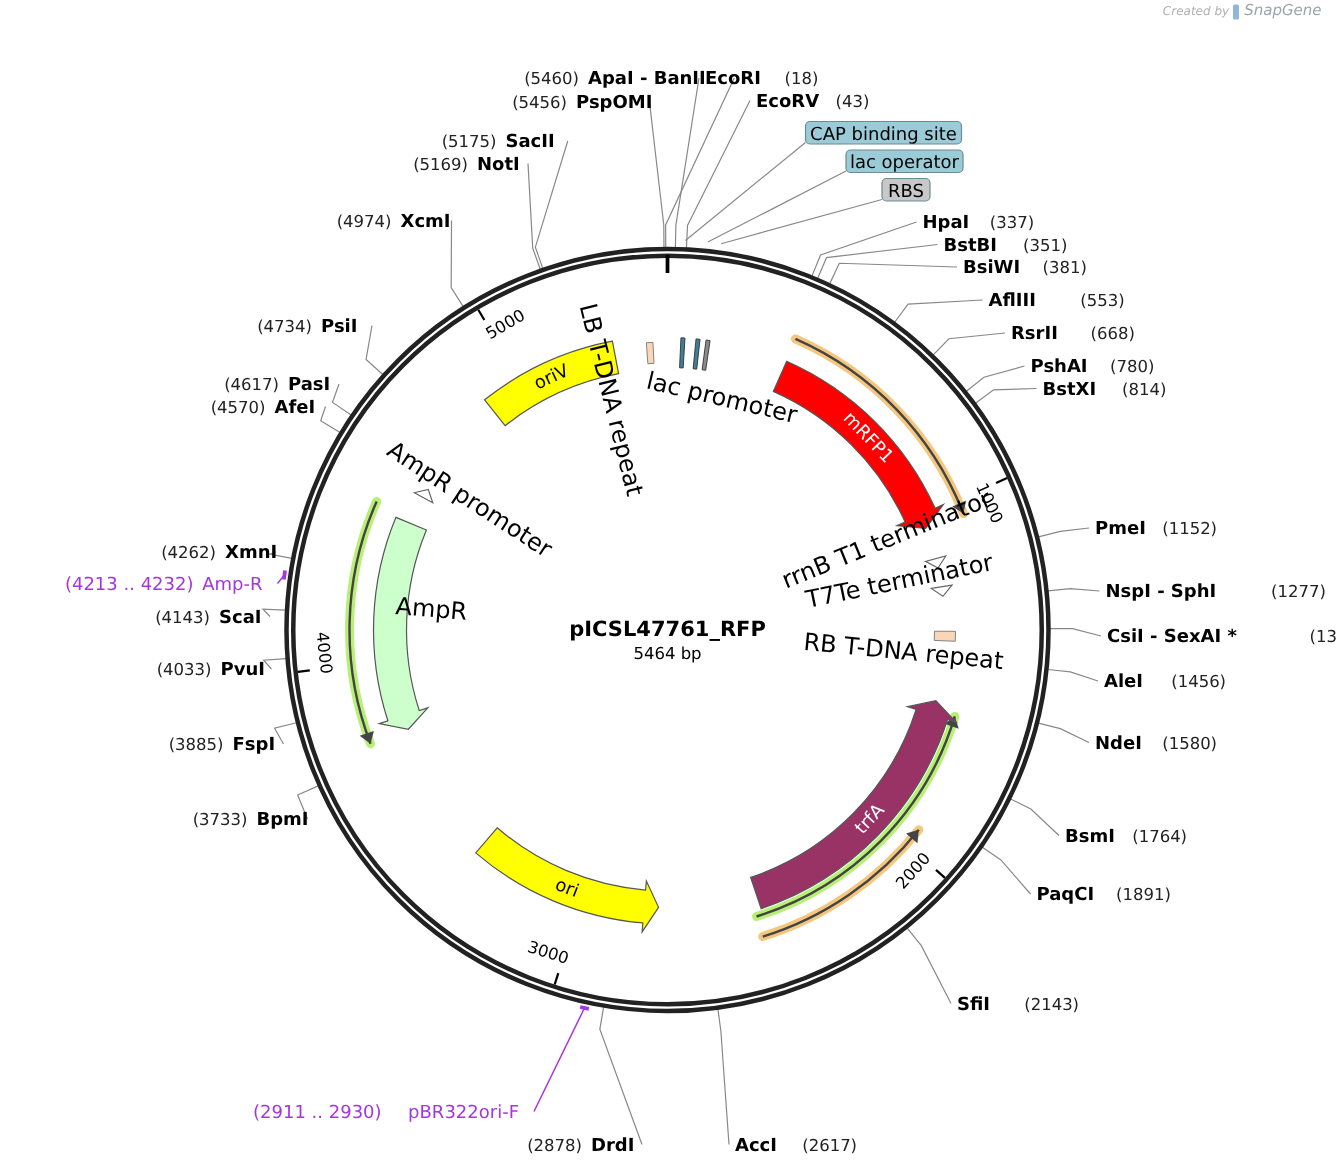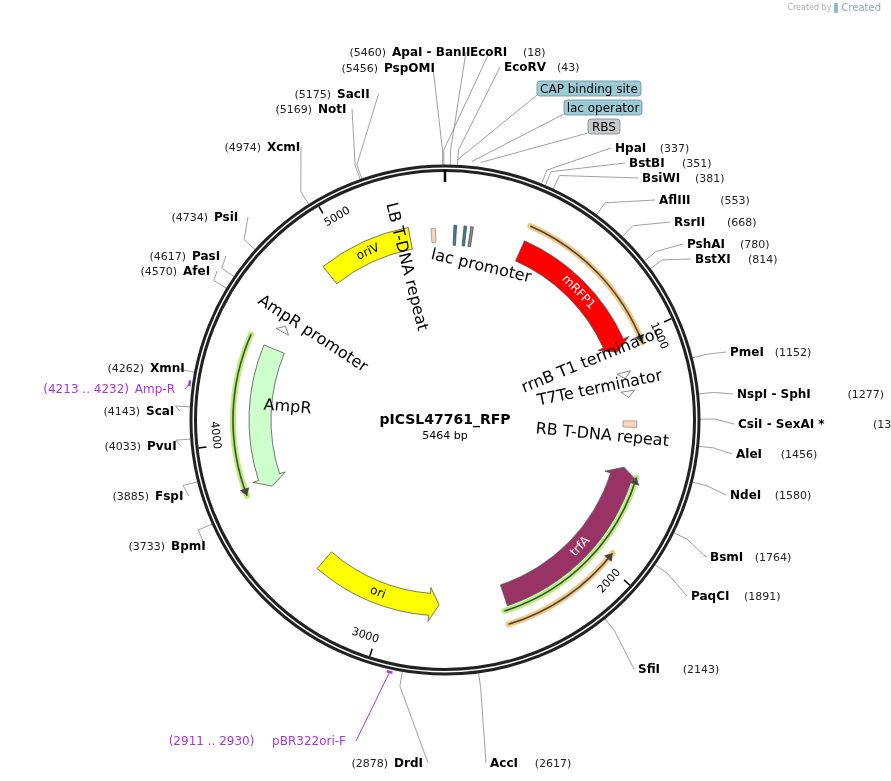--- a/index.html
+++ b/index.html
@@ -1,35 +1,35 @@
 <!DOCTYPE html>
 <html><head>
 <meta charset="utf-8">
 <style>
   html,body{margin:0;padding:0;background:#ffffff;}
   body{width:891px;height:781px;overflow:hidden;position:relative;font-family:"DejaVu Sans","Liberation Sans",sans-serif;}
   #map{position:absolute;left:0;top:0;}
-  .credit{position:absolute;right:10px;top:2px;font-size:8px;color:#b0b0b0;display:flex;align-items:center;gap:3px;}
+  .credit{position:absolute;right:10px;top:2px;font-size:8px;color:#b0b0b0;display:flex;align-items:center;gap:3px;font-style:italic;}
   .credit .brand{font-size:10px;color:#9aa4ad;}
   .credit .logo{display:inline-block;width:4px;height:10px;background:#8fb8d8;border-radius:1px;}
   text{font-family:"DejaVu Sans","Liberation Sans",sans-serif;}
   .title{font-weight:bold;font-size:14px;fill:#000;}
   .sub{font-size:11px;fill:#000;}
   .enz{font-weight:bold;font-size:12px;fill:#000;}
   .pos{font-size:11px;fill:#222;}
   .primer{font-size:12px;fill:#a535e0;}
   .tick{font-size:11px;fill:#000;}
 </style>
 </head>
 <body>
 
 <div class="credit">
   <span>Created by</span>
   <span class="logo"></span>
-  <span class="brand">Created</span>
+  <span class="brand">SnapGene</span>
 </div>
 
 <svg id="map" width="891" height="781" viewBox="0 0 891 781">
   <g id="g-leaders">
       <polyline points="450.27777475844147,165.0546233139358 450.5882320971733,150.05783645004965 466,52" fill="none" stroke="#888888" stroke-width="0.8"></polyline>
       <polyline points="457.60378034286595,165.3116714078386 458.34517918656394,150.3300050200644 500,67" fill="none" stroke="#888888" stroke-width="0.8"></polyline>
       <polyline points="541.3638801177843,183.90891035736803 547.0323436541246,170.02119920191907 611,148" fill="none" stroke="#888888" stroke-width="0.8"></polyline>
       <polyline points="545.1520443053049,185.49079331192934 551.0433410291464,171.69613409498402 625,163" fill="none" stroke="#888888" stroke-width="0.8"></polyline>
       <polyline points="553.1808842289295,189.0846555825123 559.5444656541606,175.50140002854246 638,178" fill="none" stroke="#888888" stroke-width="0.8"></polyline>
       <polyline points="596.4466161966649,214.844150844827 605.3552406788216,202.77615971805213 655,200" fill="none" stroke="#888888" stroke-width="0.8"></polyline>

